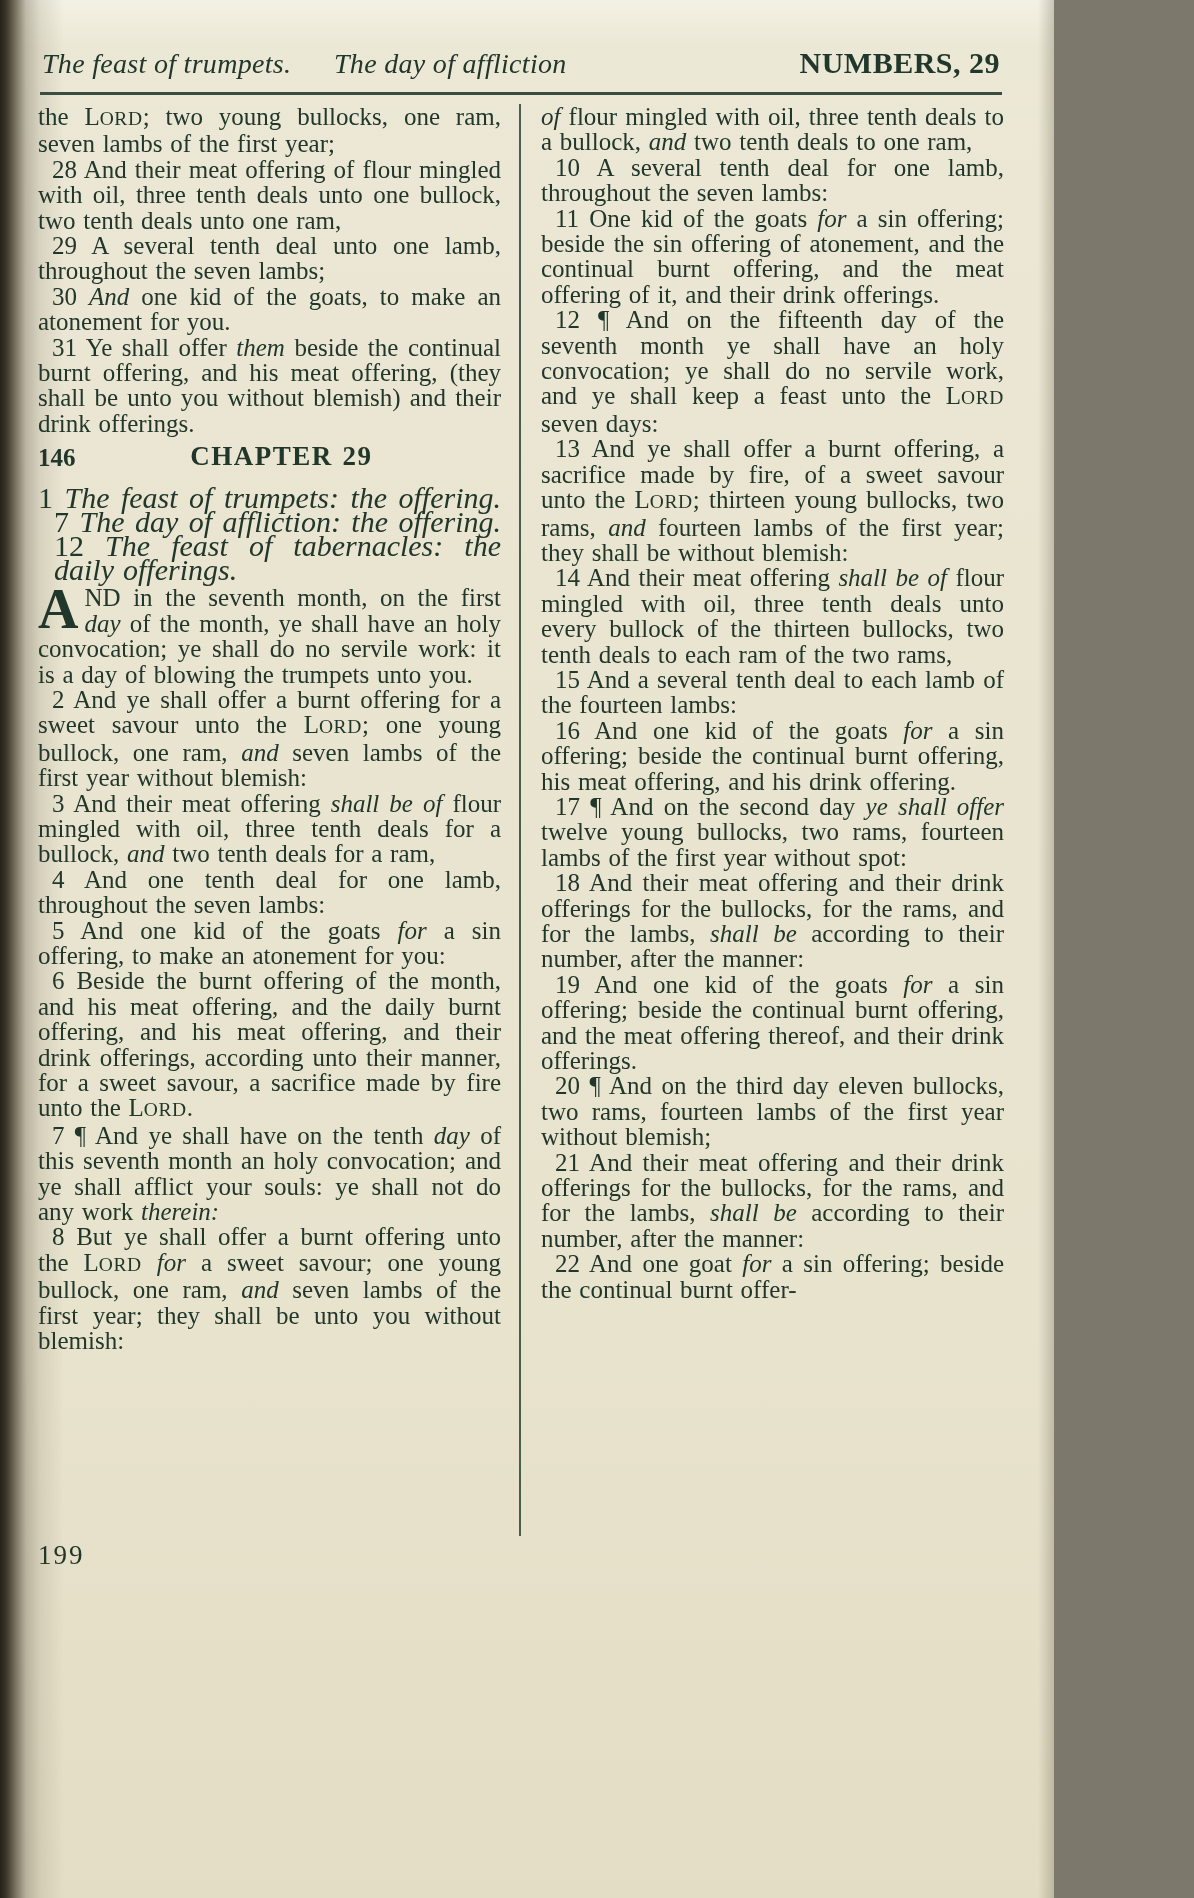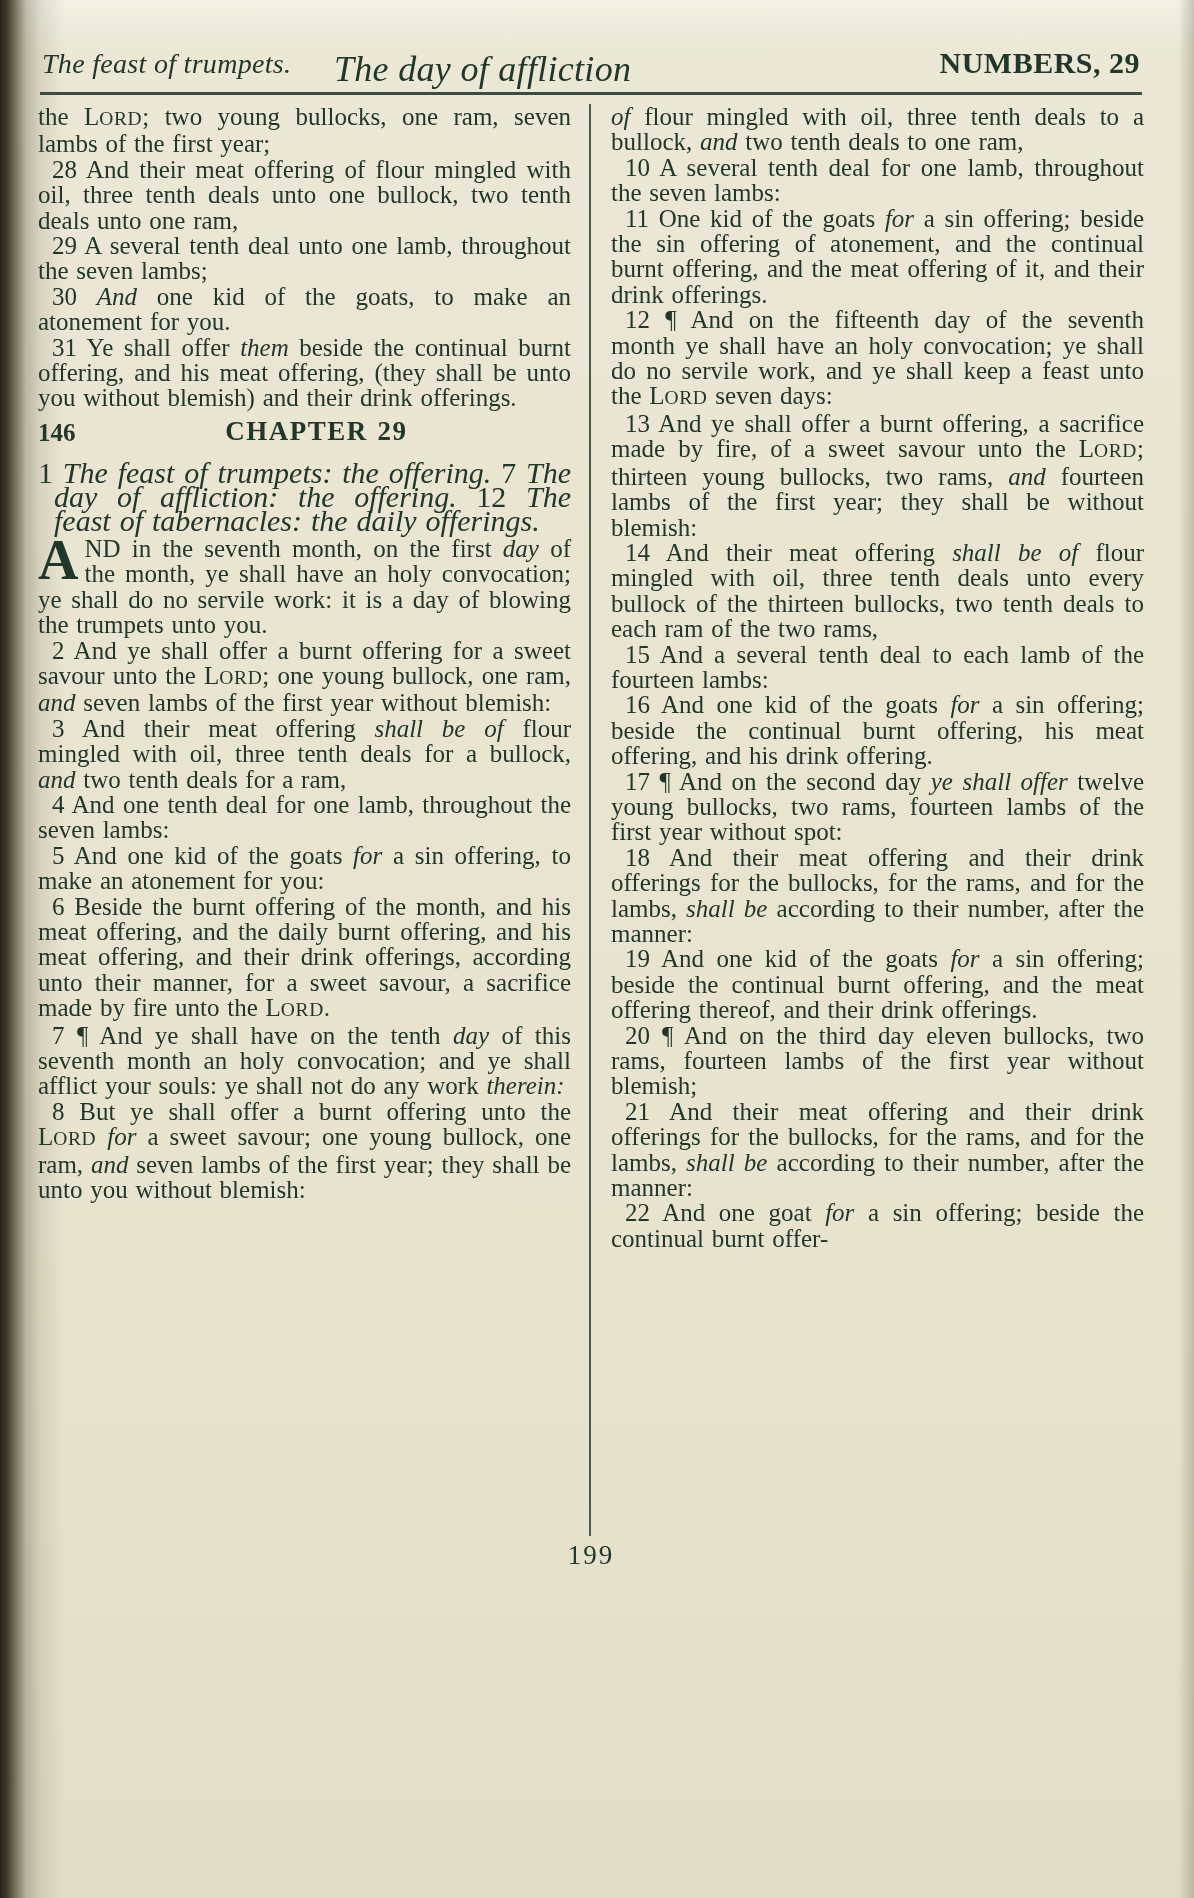--- a/index.html
+++ b/index.html
@@ -1,36 +1,36 @@
 <!DOCTYPE html>
 <html style="--ink: #22372b; --paper: #e9e5d1; --rule: #3a4d40;"><head>
 <meta charset="utf-8">
 <style>
   html,body{margin:0;padding:0;background:#7c786c;}
   .page{
     position:relative;
-    width:1194px;height:1898px;overflow:hidden;
+    width:1054px;height:1898px;overflow:hidden;
     background:
       linear-gradient(180deg, rgba(255,255,248,.40) 0%, rgba(255,255,248,0) 2.5%),
       linear-gradient(180deg, #ece8d6 0%, #e9e5d1 30%, #e8e3cd 70%, #e3ddc5 100%);
     color:var(--ink,#22372b);
     font-family:"Liberation Serif","DejaVu Serif",serif;
   }
   .binding{
     position:absolute;top:0;bottom:0;left:0;width:64px;pointer-events:none;
     background:linear-gradient(90deg,#262118 0px,#3f3a2d 7px,#756f5d 15px,
       rgba(140,133,114,.5) 26px, rgba(150,144,124,.22) 40px, rgba(150,144,124,0) 64px);
   }
   .edge-right{
     position:absolute;top:0;bottom:0;right:0;width:16px;pointer-events:none;
     background:linear-gradient(270deg, rgba(100,95,78,.30), rgba(100,95,78,0));
   }
   .header{position:absolute;top:48px;left:42px;right:54px;height:36px;}
   .rh-left{position:absolute;left:0;top:0;font-style:italic;font-size:28px;letter-spacing:.3px;}
-  .rh-center{position:absolute;left:292px;top:0;font-style:italic;font-size:36px;letter-spacing:.3px;}
+  .rh-center{position:absolute;left:292px;top:0;font-style:italic;font-size:28px;letter-spacing:.3px;}
   .rh-right{position:absolute;right:0;top:-2px;font-weight:bold;font-size:30px;letter-spacing:.5px;}
   .rule{position:absolute;top:92px;left:40px;right:52px;border-top:3px solid var(--rule,#3a4d40);}
   .columns{position:absolute;top:104px;left:38px;right:50px;height:1432px;display:flex;}
   .col{
     width:50%;text-align:justify;
     font-size:25px;line-height:25.4px;word-spacing:1.5px;
   }
   .col-left{padding-right:18px;}
   .col-right{padding-left:20px;border-left:2px solid #4a5c4e;}
   .para{margin:0;}
@@ -47,21 +47,21 @@
   .ch-num{position:absolute;left:0;top:2px;font-weight:bold;font-size:25px;}
   .ch-title{letter-spacing:1.5px;margin-left:24px;}
   .dropcap-para{text-indent:0;}
   .dropcap{
     float:left;font-size:56px;line-height:42px;
     padding:3px 6px 0 0;font-weight:bold;
   }
   .lord .sc{font-size:.78em;letter-spacing:.6px;}
   .page-number{
     position:absolute;top:1540px;left:38px;right:50px;
-    text-align:center;font-size:27px;letter-spacing:2px;
+    text-align:left;font-size:27px;letter-spacing:2px;
   }
   i{font-style:italic;}
 </style>
 </head>
 <body>
 
 <div class="page">
   <div class="binding"></div>
   <div class="edge-right"></div>
 

